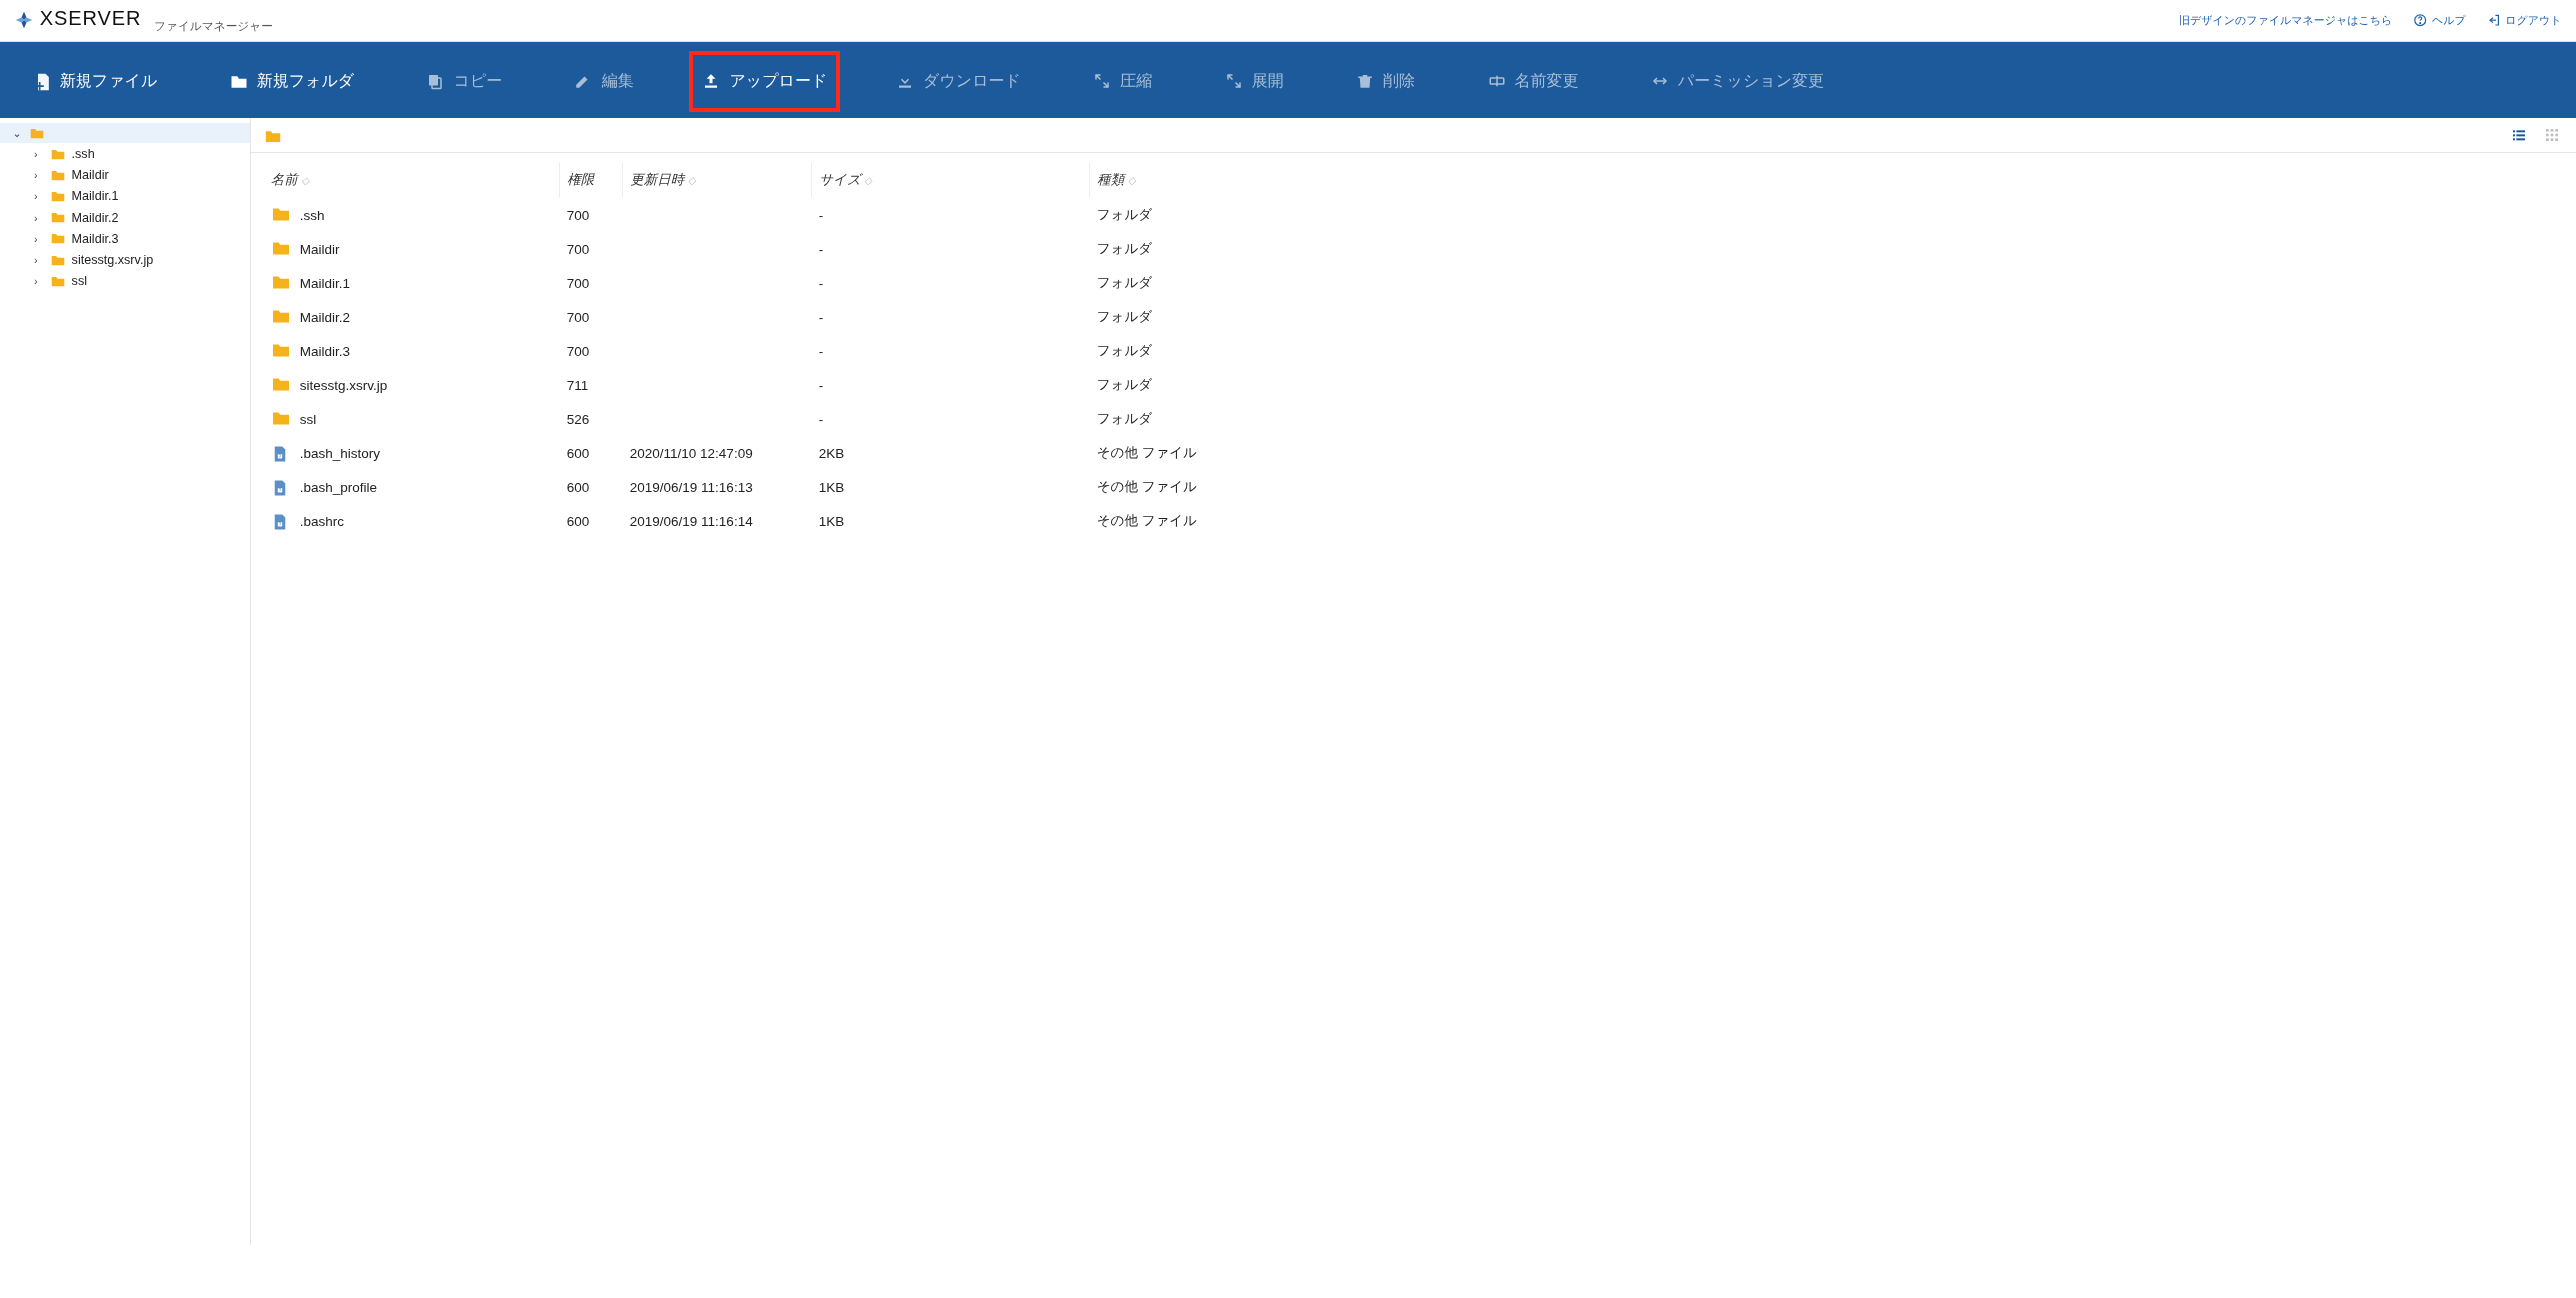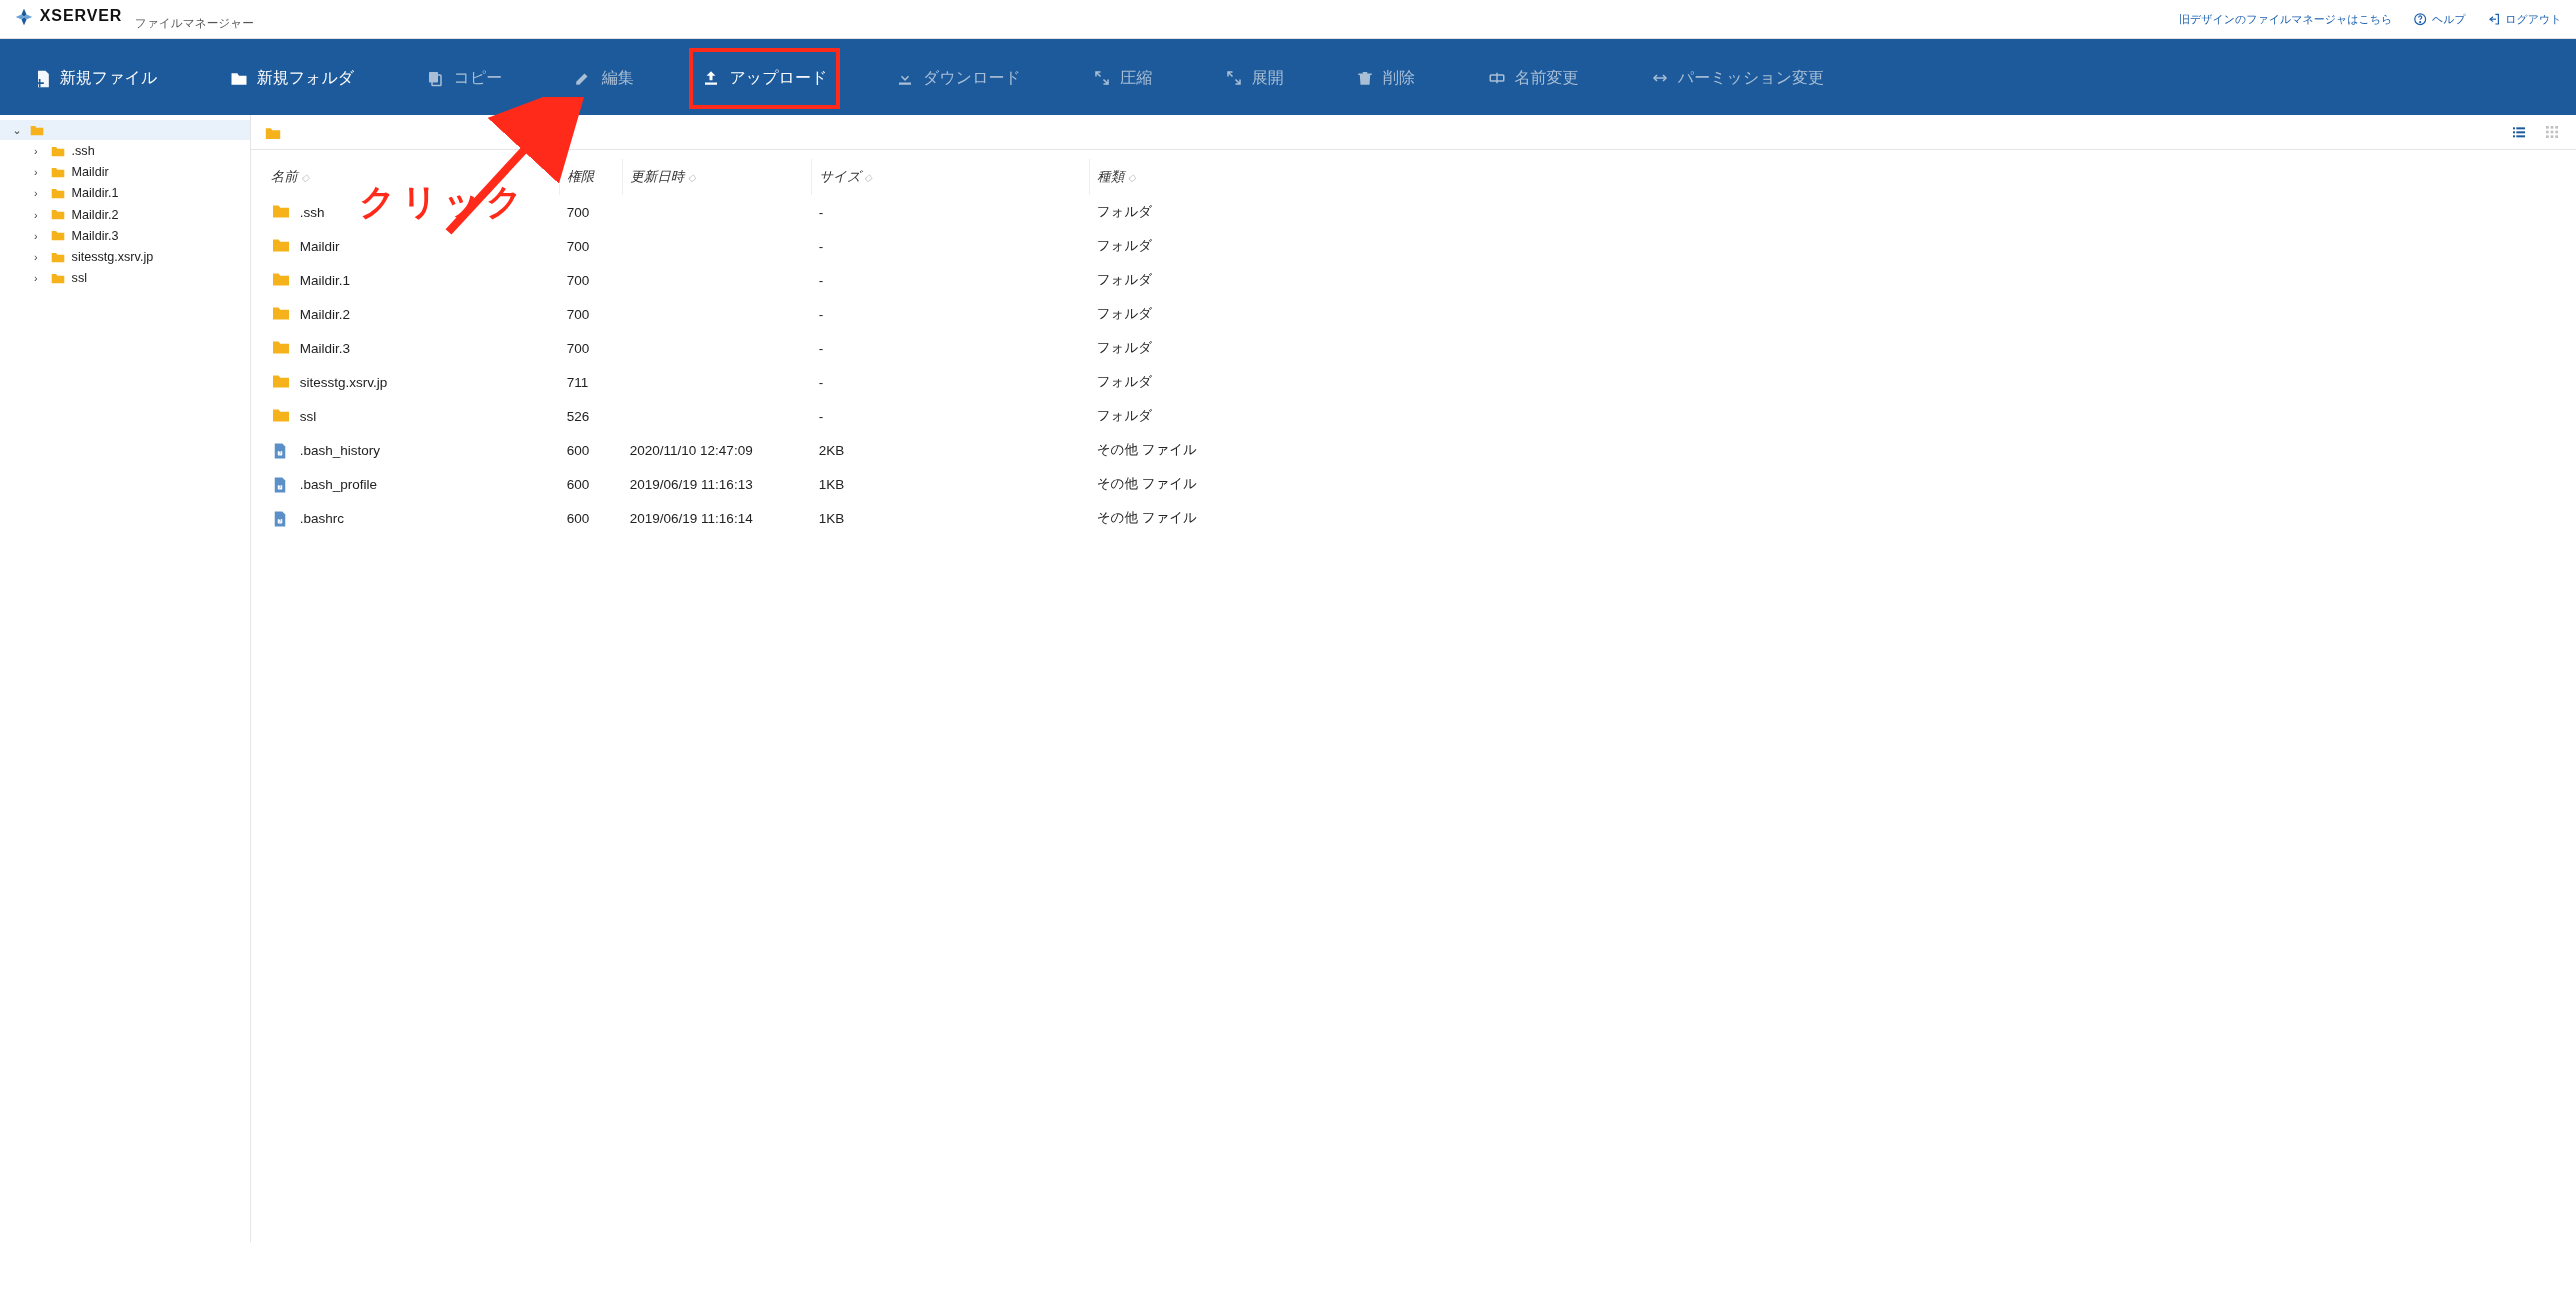--- a/index.html
+++ b/index.html
@@ -4,21 +4,21 @@
 <style>
   * { box-sizing: border-box; margin: 0; padding: 0; }
   body { font-family: "Hiragino Kaku Gothic ProN", "Meiryo", sans-serif; font-size: 12.6px; color: #333; background: #fff; }
 
   
   .header {
     display: flex; align-items: center; justify-content: space-between;
     padding: 7.2px 14.4px; border-bottom: 0.9px solid #e0e0e0; background: #fff;
   }
   .header-left { display: flex; align-items: baseline; gap: 12.6px; }
-  .brand { display: flex; align-items: flex-start; gap: 5.4px; font-weight: 700; font-size: 16px; letter-spacing: 0.9px; color: #111; }
+  .brand { display: flex; align-items: flex-end; gap: 5.4px; font-weight: 400; font-size: 20px; letter-spacing: 0.9px; color: #111; }
   .brand-icon svg { display: block; }
   .subtitle { font-size: 11.7px; color: #555; text-align: right; }
   .header-right { display: flex; align-items: center; gap: 20px; }
   .header-link { color: #1b5fb0; font-size: 11px; text-decoration: none; display: inline-flex; align-items: center; gap: 3.6px; cursor: pointer; }
   .header-link.old-design { color: #1b5fb0; }
   .header-link .mini-icon { width: 16px; height: 16px; display: inline-flex; align-items: center; justify-content: center; }
 
   
   .toolbar {
     background: #1d5a9b;
@@ -547,26 +547,15 @@
               <td>600</td>
               <td>2019/06/19 11:16:14</td>
               <td>1KB</td>
               <td>その他 ファイル</td>
             </tr>
           </tbody>
       </table>
     </div>
   </div>
 
-  <div class="annotation" style="left:269px; top:-18px; width:359px; height:180px;">
-    <svg class="anno-arrow" width="359" height="180" style="left:0;top:0;" viewBox="0 0 400 200">
-      <defs>
-        <marker id="ah" markerWidth="14" markerHeight="14" refX="6" refY="6" orient="auto">
-          <path d="M0,0 L12,6 L0,12 z" fill="#ff2a1a"></path>
-        </marker>
-      </defs>
-      <line x1="200" y1="150" x2="320" y2="20" stroke="#ff2a1a" stroke-width="9" marker-end="url(#ah)"></line>
-    </svg>
-    <span class="anno-text" style="left:90px; top:81px;">クリック</span>
-  </div>
 
 </div>
 
 
 </body></html>

